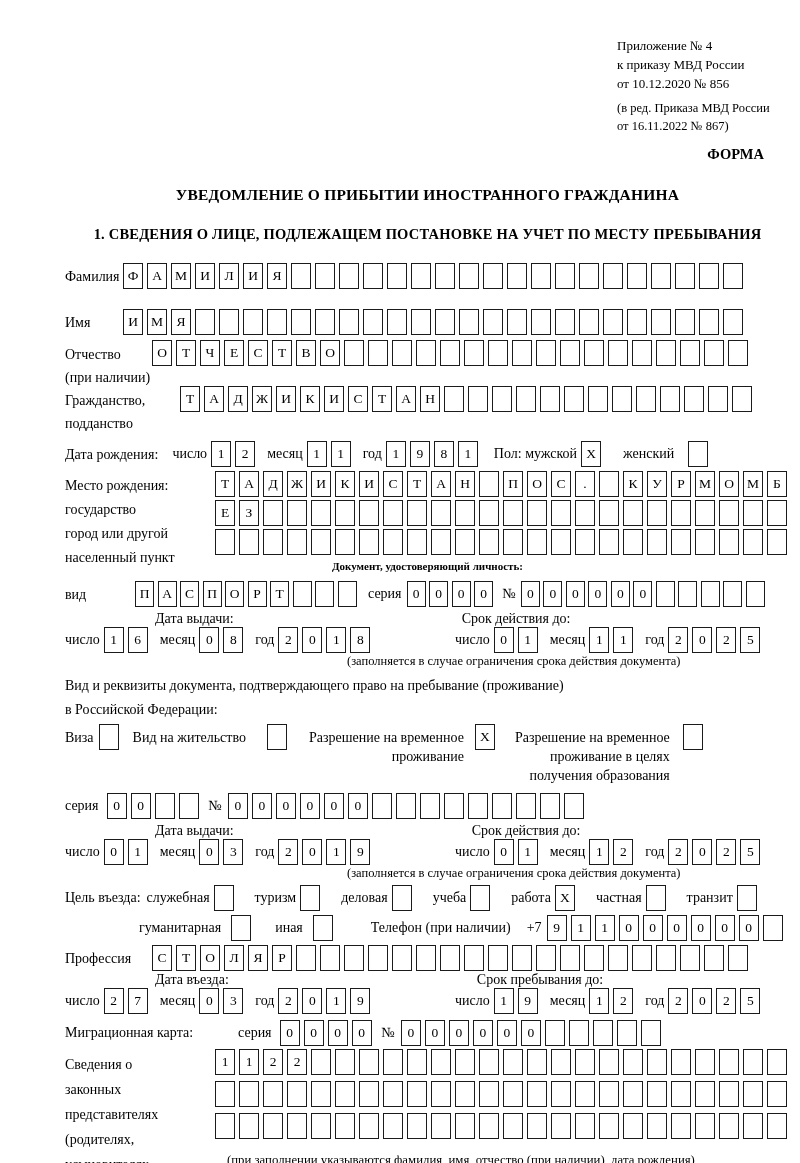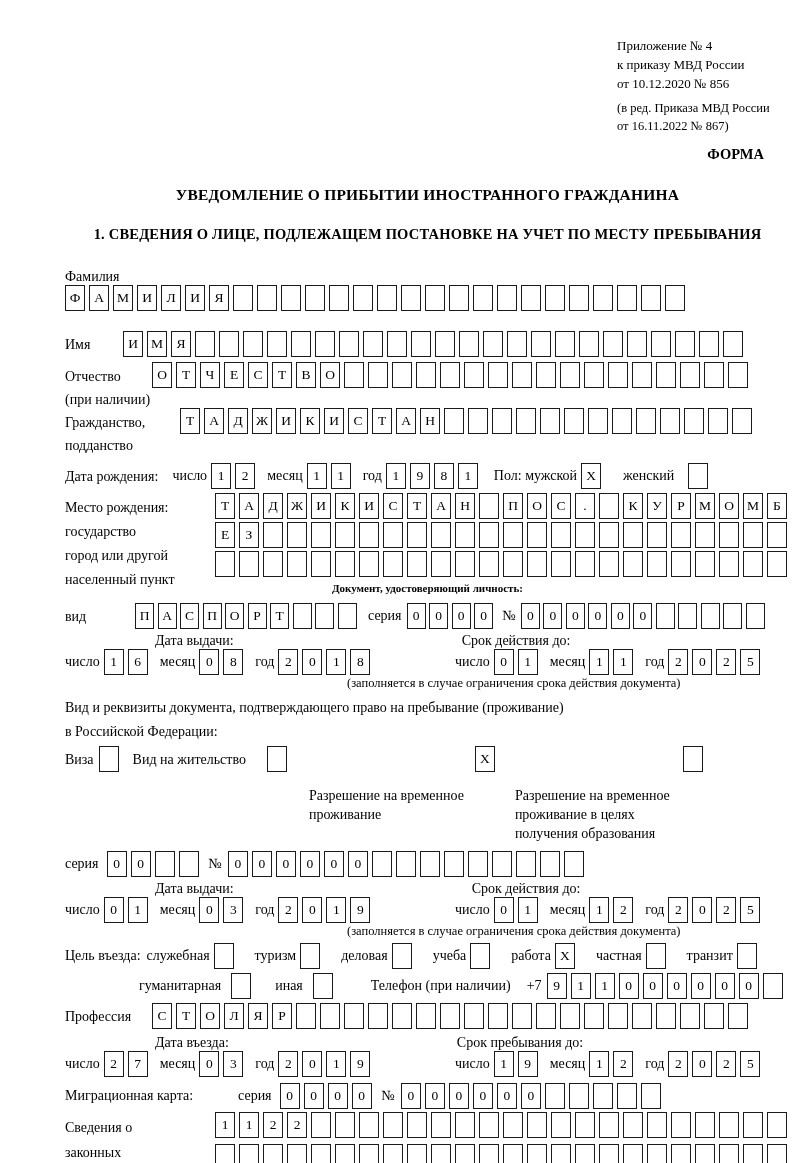--- a/index.html
+++ b/index.html
@@ -28,21 +28,21 @@
 
   .doc-title { margin-top:0; text-align:center; font-weight:bold; font-size:11px; line-height:17px; }
   .hdr-row { display:flex; font-size:14px; line-height:17px; }
   .note { font-size:12.5px; line-height:16px; }
   .dg { display:flex; align-items:center; flex:0 0 auto; }
   .dg .t { font-size:14px; margin-right:4px; }
   .dg .cells { margin-right:8px; }
   .dgl { width:390px; }
   .opt { display:flex; align-items:flex-start; flex:0 0 auto; }
   .opt .t { font-size:14px; line-height:19px; padding-top:4px; margin-right:5px; }
-  .opt .t.c { text-align:left; white-space:pre-line;margin-top:36px; }
+  .opt .t.c { text-align:right; white-space:pre-line; }
   .bp { position:relative; padding-left:150px; }
   .bp .bp-lbl { position:absolute; left:0; top:0; }
   .reps { position:relative; padding-left:150px; }
   .reps .rep-lbl { position:absolute; left:0; top:0; line-height:25px; }
   .intro { font-size:14px; line-height:17px; }
 </style>
 </head>
 <body>
 
 <div class="page">
@@ -54,21 +54,21 @@
     <div class="gap">(в ред. Приказа МВД России</div>
     <div style="font-size:12.5px;line-height:18px;">от 16.11.2022 № 867)</div>
   </div>
 
   <div class="forma">ФОРМА</div>
 
   <div class="title1">УВЕДОМЛЕНИЕ О ПРИБЫТИИ ИНОСТРАННОГО ГРАЖДАНИНА</div>
 
   <div class="sec">1. СВЕДЕНИЯ О ЛИЦЕ, ПОДЛЕЖАЩЕМ ПОСТАНОВКЕ НА УЧЕТ ПО МЕСТУ ПРЕБЫВАНИЯ</div>
 
-  <div class="row" style="margin-top:20px;flex-direction:column;">
+  <div class="row" style="margin-top:20px;">
     <span class="lbl" style="width:58px;">Фамилия</span>
     <span class="cells">
         <span class="cell">Ф</span>
         <span class="cell">А</span>
         <span class="cell">М</span>
         <span class="cell">И</span>
         <span class="cell">Л</span>
         <span class="cell">И</span>
         <span class="cell">Я</span>
         <span class="cell"></span>
@@ -607,21 +607,21 @@
         <span class="cell"></span>
         <span class="cell"></span>
         <span class="cell"></span>
         <span class="cell"></span>
         <span class="cell"></span>
         <span class="cell"></span>
         <span class="cell"></span>
       </span>
   </div>
 
-  <div class="hdr-row" style="margin-top:5px;">
+  <div class="hdr-row" style="gap:20px;">
     <span style="margin-left:90px;">Дата въезда:</span>
     <span style="margin-left:228px;">Срок пребывания до:</span>
   </div>
 
   <div class="row">
     <span class="dg dgl">
       <span class="t">число</span>
       <span class="cells">
           <span class="cell">2</span>
           <span class="cell">7</span>

